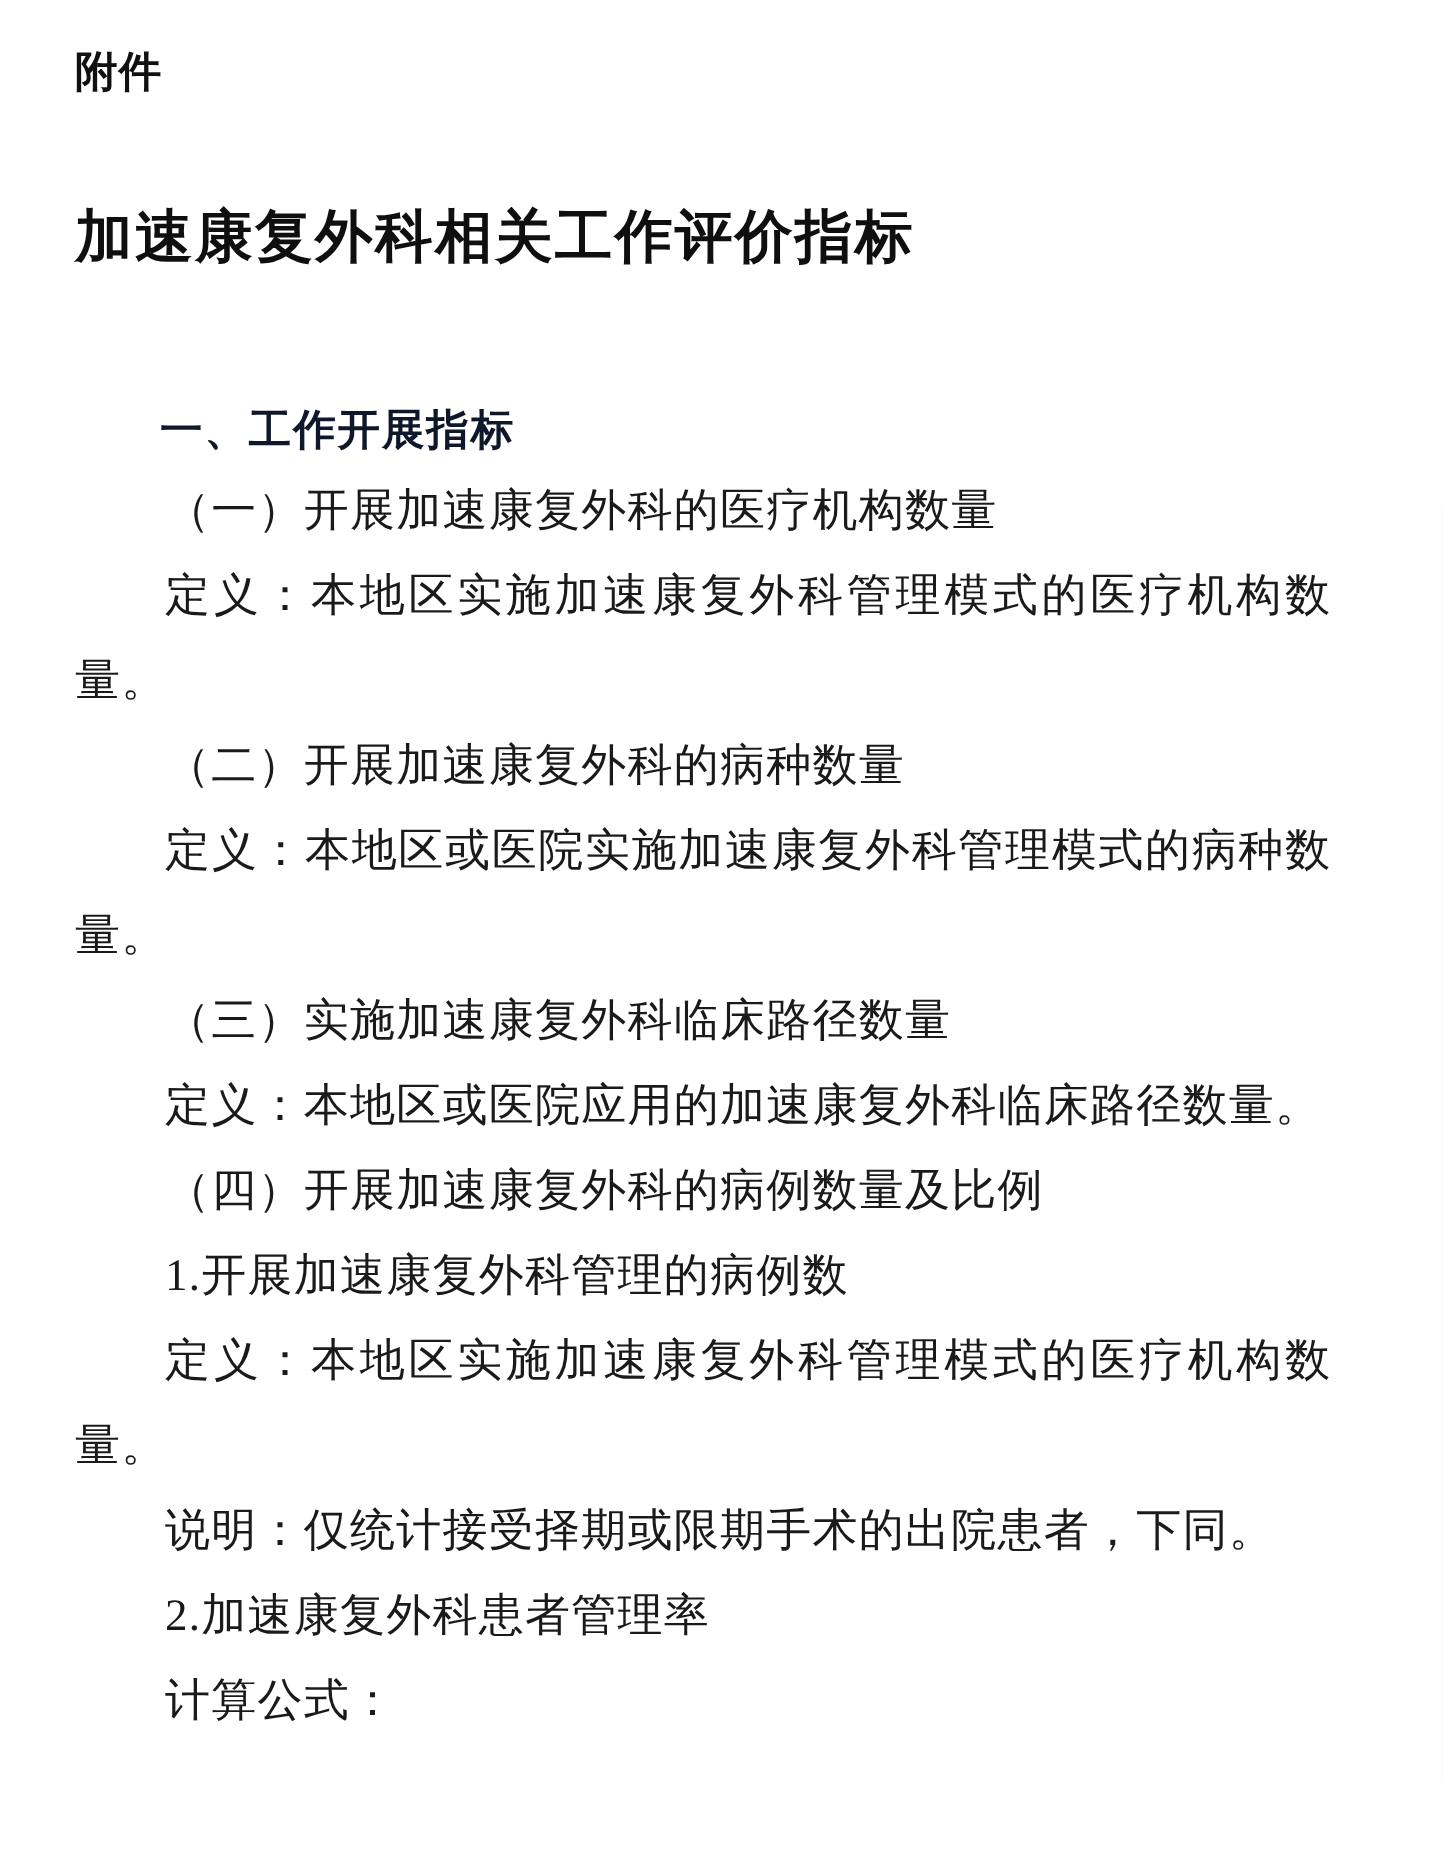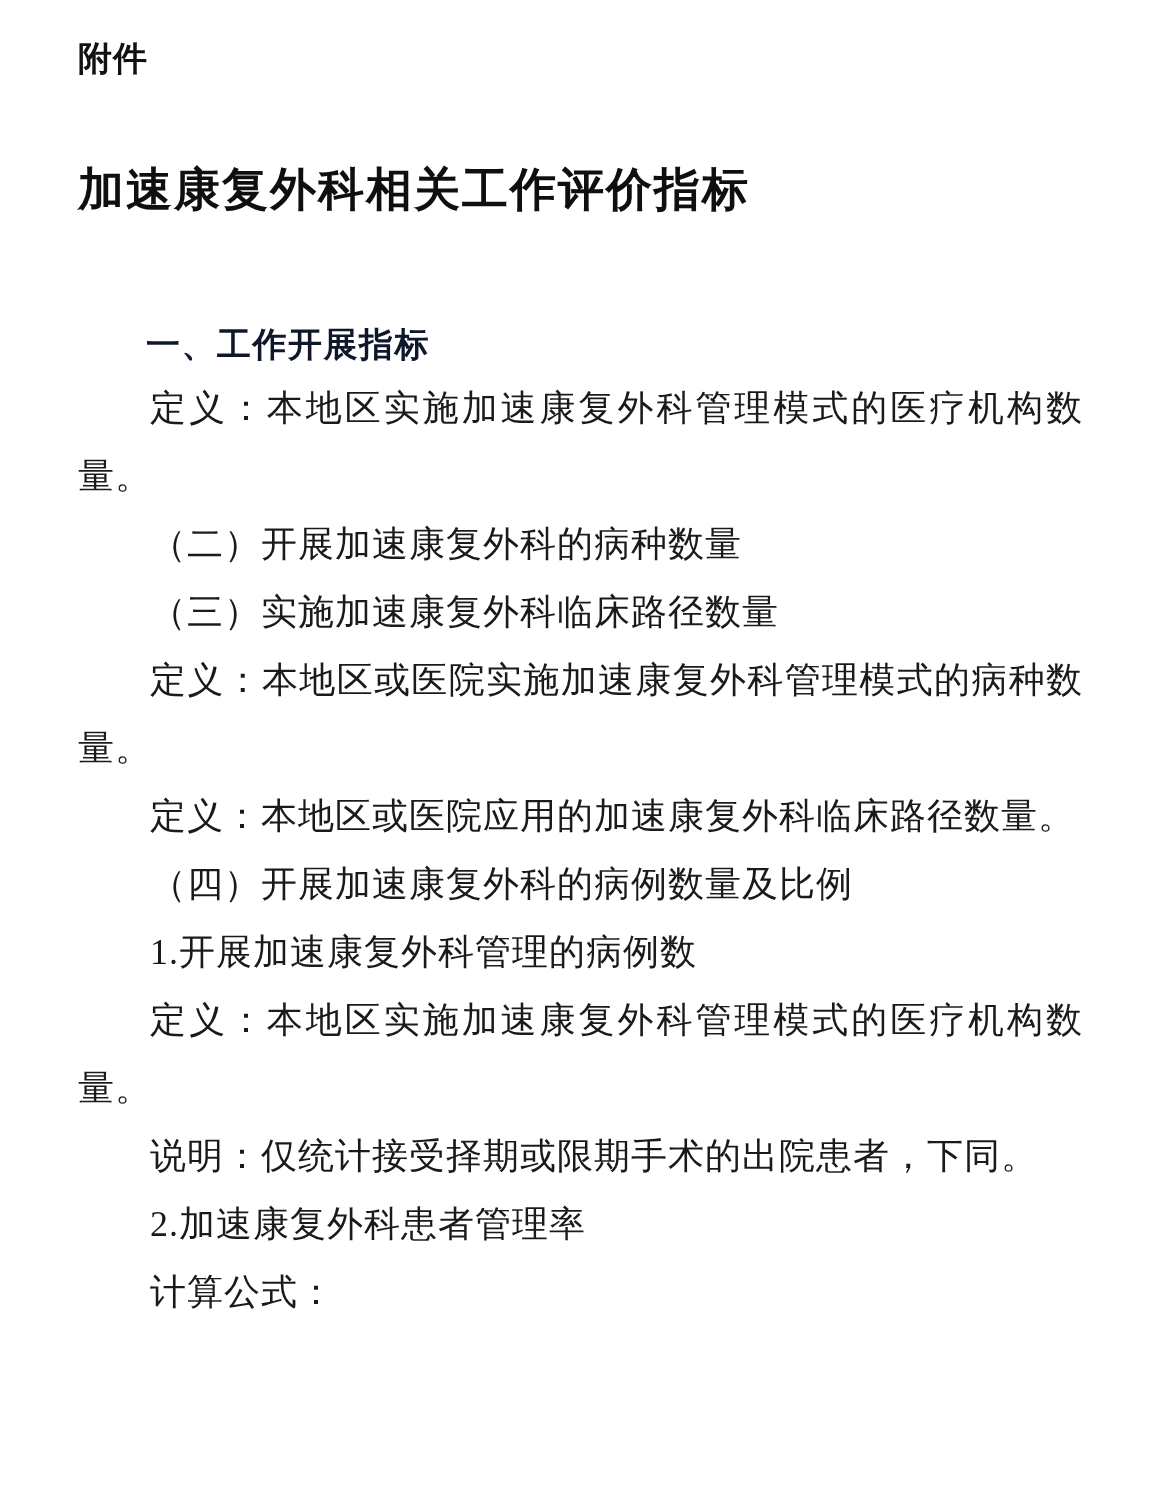--- a/index.html
+++ b/index.html
@@ -7,21 +7,21 @@
     padding: 0;
     background: #f2f2f2;
   }
   .page {
     position: relative;
     width: 1154px;
     height: 1487px;
     margin: 0 auto;
     background: #ffffff;
     box-sizing: border-box;
-    padding: 38px 74px 0 78px;
+    padding: 38px 74px 0 60px;
     overflow: hidden;
     font-family: "Liberation Serif", "DejaVu Serif", serif;
     color: #161616;
   }
   .attachment-label {
     font-family: "Liberation Sans", "DejaVu Sans", sans-serif;
     font-weight: 700;
     font-size: 34px;
     line-height: 40px;
     letter-spacing: 1px;
@@ -66,24 +66,25 @@
 <body>
 
 <div class="page">
   <div class="attachment-label">附件</div>
 
   <h1 class="doc-title">加速康复外科相关工作评价指标</h1>
 
   <div class="section-heading">一、工作开展指标</div>
 
   <div class="body-flow">
+    <p>（一）开展加速康复外科的医疗机构数量</p>
     <p>定义：本地区实施加速康复外科管理模式的医疗机构数量。</p>
     <p>（二）开展加速康复外科的病种数量</p>
+    <p>定义：本地区或医院实施加速康复外科管理模式的病种数量。</p>
     <p>（三）实施加速康复外科临床路径数量</p>
-    <p>定义：本地区或医院实施加速康复外科管理模式的病种数量。</p>
     <p>定义：本地区或医院应用的加速康复外科临床路径数量。</p>
     <p>（四）开展加速康复外科的病例数量及比例</p>
     <p>1.开展加速康复外科管理的病例数</p>
     <p>定义：本地区实施加速康复外科管理模式的医疗机构数量。</p>
     <p>说明：仅统计接受择期或限期手术的出院患者，下同。</p>
     <p>2.加速康复外科患者管理率</p>
     <p>计算公式：</p>
   </div>
 </div>
 

